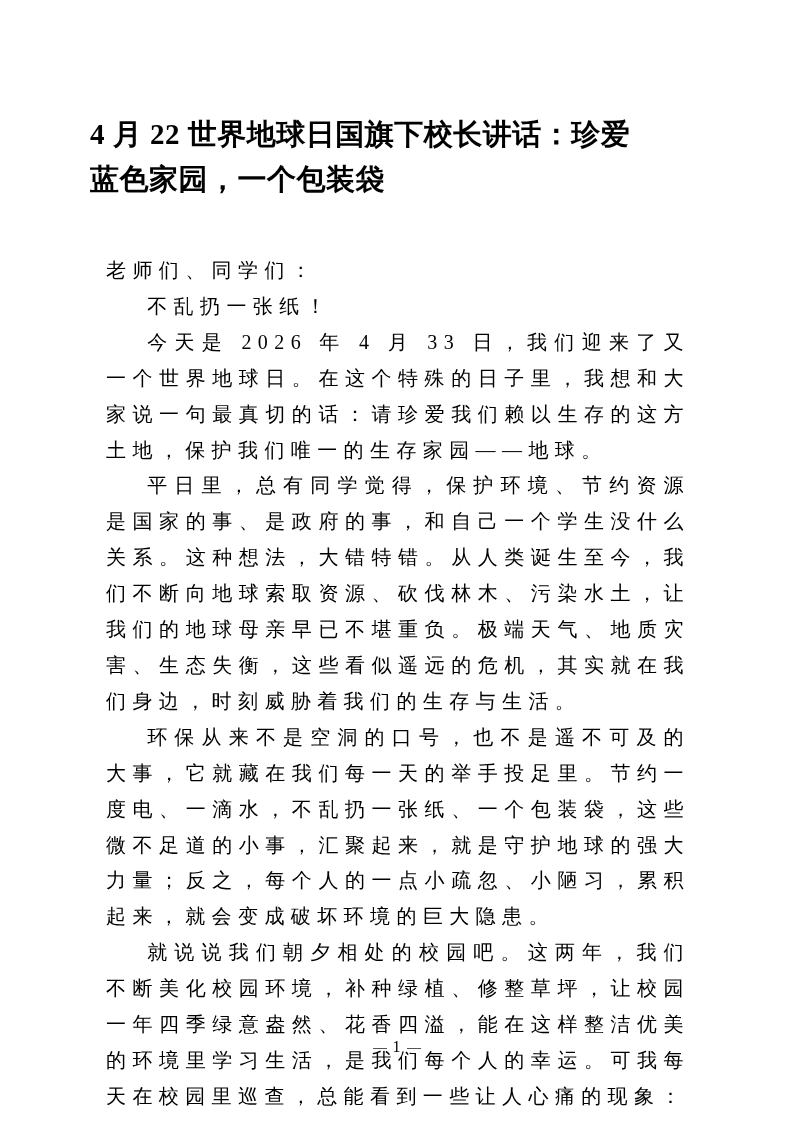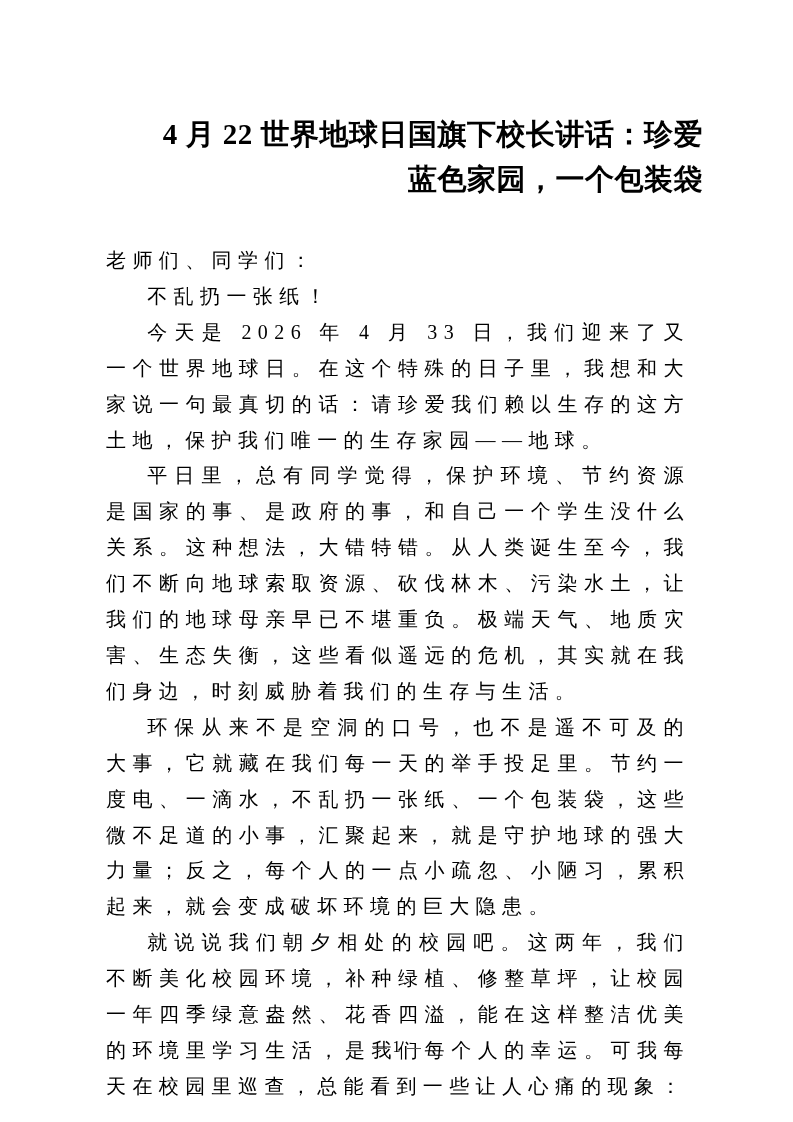--- a/index.html
+++ b/index.html
@@ -20,32 +20,32 @@
       left: 0; top: 0;
       width: 793px;
       height: 1122px;
       background: #ffffff;
     }
     .title {
       position: absolute;
       left: 90px;
       width: 613px;
       top: 112px;
-      text-align: right;
+      text-align: left;
       font-family: "Liberation Serif", "DejaVu Serif", serif;
       font-weight: bold;
       font-size: 29px;
       line-height: 45px;
       letter-spacing: 0.5px;
       margin: 0;
     }
     .body-text {
       position: absolute;
       left: 106px;
-      top: 243px;
+      top: 253px;
       width: 584px;
     }
     .para {
       margin: 0;
       font-family: "Liberation Serif", "DejaVu Serif", serif;
       font-size: 20px;
       line-height: 35.9px;
       letter-spacing: 6.4px;
       text-align: justify;
       text-align-last: left;

